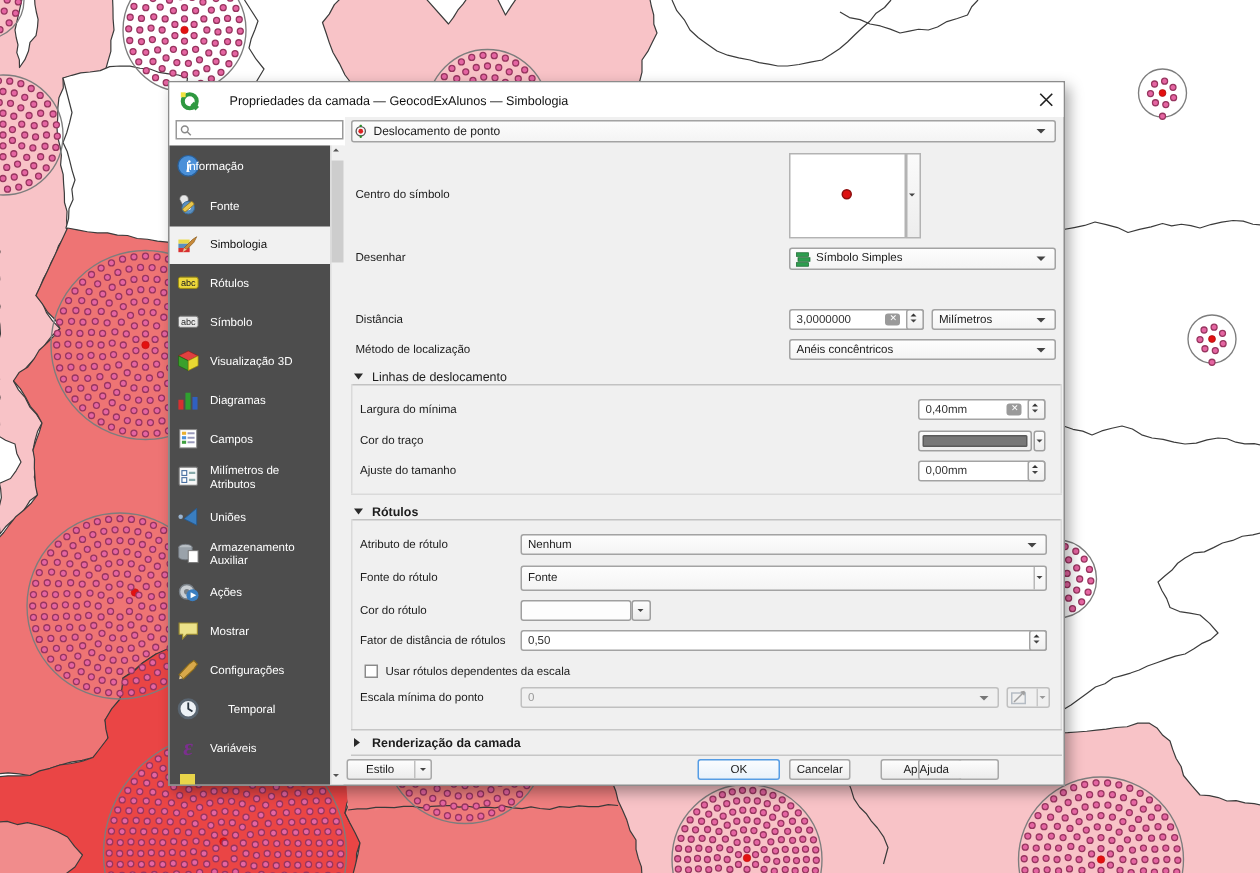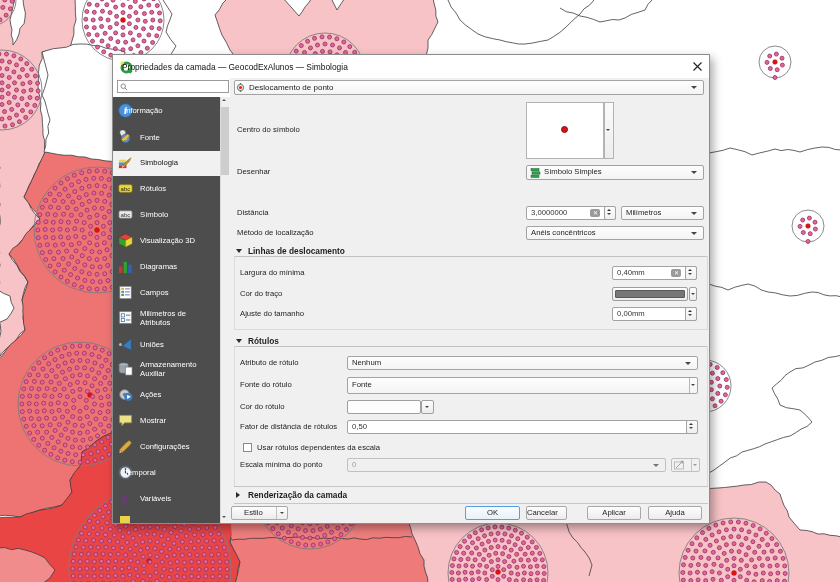--- a/index.html
+++ b/index.html
@@ -1026,21 +1026,21 @@
       <use href="#d" x="808.0" y="241.5"></use>
 </svg>
 <div style="position:absolute;left:112px;top:54px;width:598px;height:470px;background:#f0f0f0;border:1px solid #8c8c8c;box-shadow:3px 4px 9px rgba(0,0,0,0.35);box-sizing:border-box"></div>
     <div style="position:absolute;left:113px;top:55px;width:596px;height:23px;background:#ffffff"></div>
     <div style="position:absolute;left:113px;top:78px;width:117px;height:19px;background:#ffffff"></div>
     <svg style="position:absolute;left:120px;top:61px" width="13" height="13" viewBox="0 0 24 24">
 <circle cx="12" cy="12" r="8.6" fill="none" stroke="#2f9840" stroke-width="5"></circle>
 <rect x="14" y="14" width="9" height="6" fill="#2f9840" transform="rotate(45 17 17)"></rect>
 <rect x="1" y="1" width="6" height="6" fill="#f0e442"></rect>
 </svg>
-    <div style="position:absolute;left:122px;top:60.5px;height:12px;line-height:12px;font-size:8.4px;color:#111;white-space:nowrap">Propriedades da camada — GeocodExAlunos — Simbologia</div>
+    <div style="position:absolute;left:153px;top:60.5px;height:12px;line-height:12px;font-size:8.4px;color:#111;white-space:nowrap">Propriedades da camada — GeocodExAlunos — Simbologia</div>
     <svg style="position:absolute;left:692px;top:61px" width="11" height="11" viewBox="0 0 11 11">
       <path d="M1.5 1.5 L9.5 9.5 M9.5 1.5 L1.5 9.5" stroke="#222" stroke-width="1.1"></path>
     </svg>
     <div style="position:absolute;left:117px;top:80px;width:112px;height:13px;background:#fff;border:1px solid #9a9a9a;box-sizing:border-box"></div>
     <svg style="position:absolute;left:120px;top:83px" width="8" height="8" viewBox="0 0 10 10">
       <circle cx="4" cy="4" r="2.8" fill="none" stroke="#888" stroke-width="1.2"></circle>
       <path d="M6.2 6.2 L9 9" stroke="#888" stroke-width="1.2"></path>
     </svg>
     <div style="position:absolute;left:113px;top:97px;width:107px;height:426px;background:#4d4d4d"></div>
     <div style="position:absolute;left:220px;top:97px;width:9px;height:426px;background:#f0f0f0;border-left:1px solid #dcdcdc;box-sizing:border-box"></div>
@@ -1134,21 +1134,21 @@
     <div style="position:absolute;left:140px;top:415px;height:12px;line-height:12px;font-size:7.7px;color:#fff;white-space:nowrap">Mostrar</div>
     <svg style="position:absolute;left:118px;top:439px" width="15" height="15" viewBox="0 0 16 16">
       <path d="M1.5 11.5 L8.5 4 L12 1.5 L14.5 4 L12 7.5 L4.5 14.5 Z" fill="#d8a84a" stroke="#8a6a1a" stroke-width="0.8"></path>
       <path d="M2 12 L4 14 L1.5 14.8 Z" fill="#e8d0a0"></path>
     </svg>
     <div style="position:absolute;left:140px;top:441px;height:12px;line-height:12px;font-size:7.7px;color:#fff;white-space:nowrap">Configurações</div>
     <svg style="position:absolute;left:118px;top:465px" width="15" height="15" viewBox="0 0 16 16">
       <circle cx="8" cy="8" r="6.5" fill="#eef2f6" stroke="#5a6570" stroke-width="2"></circle>
       <path d="M8 3.5 L8 8 L11 10" stroke="#2a3540" stroke-width="1.3" fill="none"></path>
     </svg>
-    <div style="position:absolute;left:124px;top:467px;height:12px;line-height:12px;font-size:7.7px;color:#fff;white-space:nowrap">Temporal</div>
+    <div style="position:absolute;left:152px;top:467px;height:12px;line-height:12px;font-size:7.7px;color:#fff;white-space:nowrap">Temporal</div>
     <svg style="position:absolute;left:118px;top:491px" width="15" height="15" viewBox="0 0 16 16">
       <text x="8" y="13" font-size="17" font-family="Liberation Serif" font-style="italic" font-weight="bold" fill="#7b2f8e" text-anchor="middle">ε</text>
     </svg>
     <div style="position:absolute;left:140px;top:493px;height:12px;line-height:12px;font-size:7.7px;color:#fff;white-space:nowrap">Variáveis</div>
     <div style="position:absolute;left:120px;top:516px;width:10px;height:7px;background:#e8d44a"></div>
     <div style="position:absolute;left:234px;top:80px;width:470px;height:15px;background:linear-gradient(#fdfdfd,#f4f4f4);border:1px solid #a3a3a3;border-radius:2px;box-sizing:border-box"></div>
     <div style="position:absolute;left:690.8px;top:86.0px;width:0;height:0;border-left:3.2px solid transparent;border-right:3.2px solid transparent;border-top:3.2px solid #444"></div>
     <svg style="position:absolute;left:236px;top:83px" width="9" height="9" viewBox="0 0 9 9">
       <circle cx="4.5" cy="4.5" r="3.1" fill="none" stroke="#555" stroke-width="0.9"></circle>
       <circle cx="4.5" cy="4.5" r="1.6" fill="#d22"></circle>
@@ -1179,21 +1179,21 @@
     <div style="position:absolute;left:590px;top:209px;width:10px;height:8px;background:#9a9a9a;border-radius:2px"></div>
     <div style="position:absolute;left:593px;top:209.5px;width:7px;height:7px;font-size:6px;line-height:7px;color:#fff">✕</div>
     <div style="position:absolute;left:621px;top:206px;width:83px;height:14px;background:linear-gradient(#fdfdfd,#f4f4f4);border:1px solid #a3a3a3;border-radius:2px;box-sizing:border-box"></div>
     <div style="position:absolute;left:626px;top:207px;height:12px;line-height:12px;font-size:7.7px;color:#1c1c1c;white-space:nowrap">Milímetros</div>
     <div style="position:absolute;left:690.8px;top:211.5px;width:0;height:0;border-left:3.2px solid transparent;border-right:3.2px solid transparent;border-top:3.2px solid #444"></div>
     <div style="position:absolute;left:237px;top:227px;height:12px;line-height:12px;font-size:7.7px;color:#1c1c1c;white-space:nowrap">Método de localização</div>
     <div style="position:absolute;left:526px;top:226px;width:178px;height:14px;background:linear-gradient(#fdfdfd,#f4f4f4);border:1px solid #a3a3a3;border-radius:2px;box-sizing:border-box"></div>
     <div style="position:absolute;left:531px;top:227px;height:12px;line-height:12px;font-size:7.7px;color:#1c1c1c;white-space:nowrap">Anéis concêntricos</div>
     <div style="position:absolute;left:690.8px;top:231.5px;width:0;height:0;border-left:3.2px solid transparent;border-right:3.2px solid transparent;border-top:3.2px solid #444"></div>
     <div style="position:absolute;left:236px;top:249.25px;width:0;height:0;border-left:3.5px solid transparent;border-right:3.5px solid transparent;border-top:4.5px solid #2a2a2a"></div>
-    <div style="position:absolute;left:248px;top:245px;height:12px;line-height:12px;font-size:8.3px;font-weight:bold;color:#1c1c1c;white-space:nowrap">Linhas de deslocamento</div>
+    <div style="position:absolute;left:248px;top:245px;height:12px;line-height:12px;font-size:8.3px;font-weight:normal;color:#1c1c1c;white-space:nowrap">Linhas de deslocamento</div>
     <div style="position:absolute;left:234px;top:256px;width:474px;height:1px;background:#c2c2c2"></div>
     <div style="position:absolute;left:234px;top:256px;width:1px;height:73px;background:#dadada"></div>
     <div style="position:absolute;left:707px;top:256px;width:1px;height:73px;background:#dadada"></div>
     <div style="position:absolute;left:234px;top:329px;width:474px;height:1px;background:#dadada"></div>
     <div style="position:absolute;left:240px;top:267px;height:12px;line-height:12px;font-size:7.7px;color:#1c1c1c;white-space:nowrap">Largura do mínima</div>
     <div style="position:absolute;left:612px;top:266px;width:85px;height:14px;background:#fff;border:1px solid #a3a3a3;border-radius:2px;box-sizing:border-box"></div>
     <div style="position:absolute;left:685px;top:266px;width:12px;height:14px;background:linear-gradient(#fcfcfc,#f0f0f0);border:1px solid #a3a3a3;border-radius:2px;box-sizing:border-box"></div>
     <div style="position:absolute;left:617px;top:267px;height:12px;line-height:12px;font-size:7.7px;color:#333;white-space:nowrap">0,40mm</div>
     <div style="position:absolute;left:688.4px;top:268.5px;width:0;height:0;border-left:2.6px solid transparent;border-right:2.6px solid transparent;border-bottom:2.6px solid #333"></div>
     <div style="position:absolute;left:688.4px;top:273.0px;width:0;height:0;border-left:2.6px solid transparent;border-right:2.6px solid transparent;border-top:2.6px solid #444"></div>
@@ -1249,15 +1249,15 @@
     <div style="position:absolute;left:691px;top:459px;width:1px;height:12px;background:#c8c8c8"></div>
     <div style="position:absolute;left:693.3px;top:463.5px;width:0;height:0;border-left:2.2px solid transparent;border-right:2.2px solid transparent;border-top:2.2px solid #999"></div>
     <div style="position:absolute;left:236px;top:491.5px;width:0;height:0;border-top:3.5px solid transparent;border-bottom:3.5px solid transparent;border-left:4.5px solid #2a2a2a"></div>
     <div style="position:absolute;left:248px;top:489px;height:12px;line-height:12px;font-size:8.3px;font-weight:bold;color:#1c1c1c;white-space:nowrap">Renderização da camada</div>
     <div style="position:absolute;left:234px;top:503px;width:474px;height:1px;background:#c6c6c6"></div>
     <div style="position:absolute;left:231px;top:506px;width:57px;height:14px;background:linear-gradient(#fdfdfd,#ececec);border:1px solid #a8a8a8;border-radius:2px;box-sizing:border-box;text-align:center;font-size:7.7px;color:#1c1c1c;line-height:12px"></div>
     <div style="position:absolute;left:244px;top:507px;height:12px;line-height:12px;font-size:7.7px;color:#1c1c1c;white-space:nowrap">Estilo</div>
     <div style="position:absolute;left:276px;top:507px;width:1px;height:12px;background:#c0c0c0"></div>
     <div style="position:absolute;left:279.6px;top:512.0px;width:0;height:0;border-left:2.4px solid transparent;border-right:2.4px solid transparent;border-top:2.4px solid #444"></div>
     <div style="position:absolute;left:465px;top:506px;width:55px;height:14px;background:linear-gradient(#fafcfe,#e8f1fa);border:1px solid #569de5;border-radius:2px;box-sizing:border-box;text-align:center;font-size:7.7px;color:#1c1c1c;line-height:12px">OK</div>
-    <div style="position:absolute;left:526px;top:506px;width:41px;height:14px;background:linear-gradient(#fdfdfd,#ececec);border:1px solid #a8a8a8;border-radius:2px;box-sizing:border-box;text-align:left;font-size:7.7px;color:#1c1c1c;line-height:12px">Cancelar</div>
+    <div style="position:absolute;left:526px;top:506px;width:41px;height:14px;background:linear-gradient(#fdfdfd,#ececec);border:1px solid #a8a8a8;border-radius:2px;box-sizing:border-box;text-align:center;font-size:7.7px;color:#1c1c1c;line-height:12px">Cancelar</div>
     <div style="position:absolute;left:587px;top:506px;width:54px;height:14px;background:linear-gradient(#fdfdfd,#ececec);border:1px solid #a8a8a8;border-radius:2px;box-sizing:border-box;text-align:center;font-size:7.7px;color:#1c1c1c;line-height:12px">Aplicar</div>
-    <div style="position:absolute;left:648px;top:506px;width:54px;height:14px;background:linear-gradient(#fdfdfd,#ececec);border:1px solid #a8a8a8;border-radius:2px;box-sizing:border-box;text-align:center;font-size:7.7px;color:#1c1c1c;line-height:12px">Ajuda</div>
+    <div style="position:absolute;left:612px;top:506px;width:54px;height:14px;background:linear-gradient(#fdfdfd,#ececec);border:1px solid #a8a8a8;border-radius:2px;box-sizing:border-box;font-size:7.7px;color:#1c1c1c;line-height:12px">Ajuda</div>
 </div>
 </body></html>

